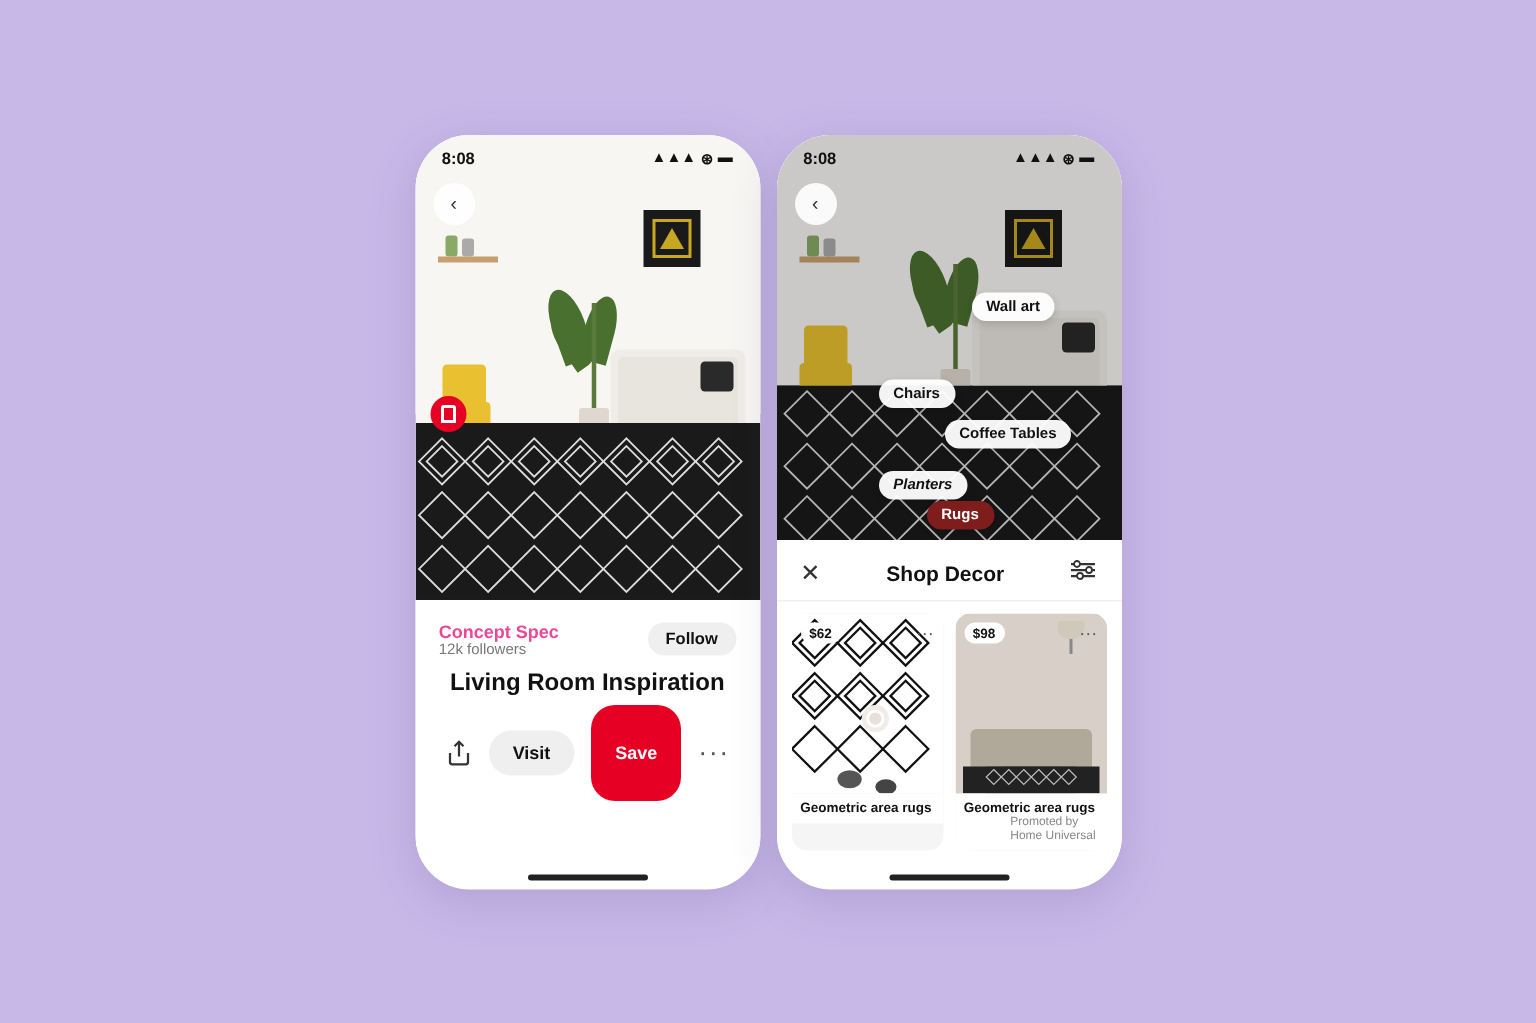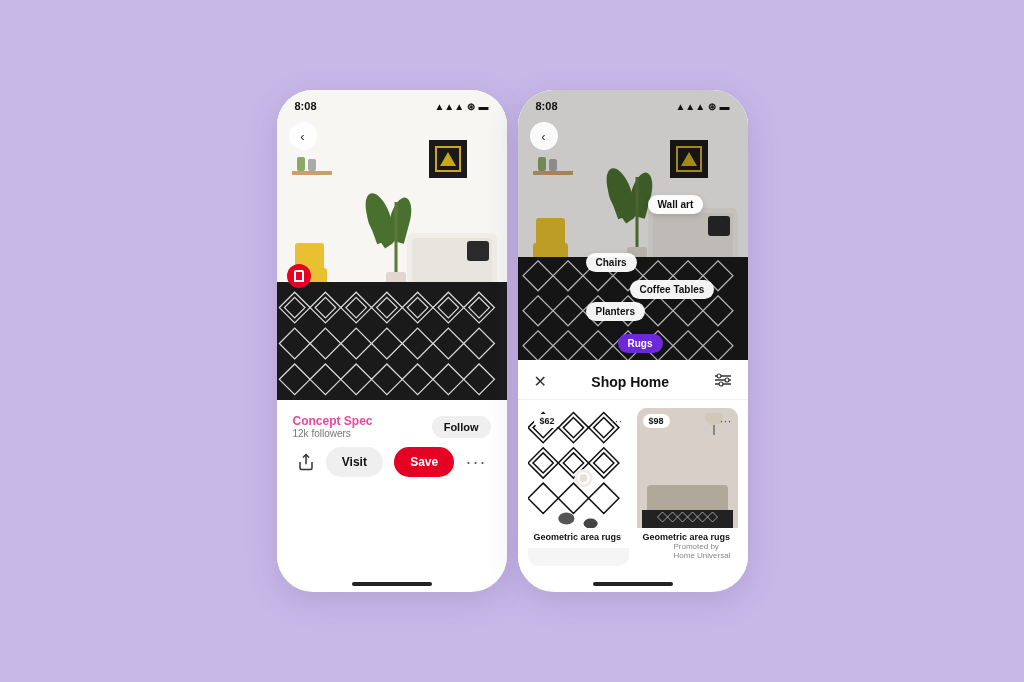--- a/index.html
+++ b/index.html
@@ -291,21 +291,21 @@
       padding: 8px 16px;
       font-size: 12px;
       font-weight: 600;
       color: #111;
       cursor: pointer;
     }
     .save-btn {
       background: #e60023;
       border: none;
       border-radius: 16px;
-      padding: 8px 16px;
+      padding: 25px 16px;
       font-size: 12px;
       font-weight: 600;
       color: #fff;
       cursor: pointer;
     }
     .dots-btn {
       font-size: 18px;
       color: #555;
       cursor: pointer;
       letter-spacing: 1px;
@@ -324,21 +324,21 @@
       border-radius: 16px;
       padding: 4px 10px;
       font-size: 10px;
       font-weight: 600;
       color: #111;
       box-shadow: 0 2px 6px rgba(0,0,0,0.15);
       cursor: pointer;
       white-space: nowrap;
     }
     .tag-bubble.active {
-      background: #6d28d9;
+      background: #7f1d1d;
       color: #fff;
     }
     .shop-panel {
       background: #fff;
       border-radius: 16px 16px 0 0;
       flex: 1;
       display: flex;
       flex-direction: column;
       overflow: hidden;
     }
@@ -578,20 +578,21 @@
     </div>
 
     <div class="phone-info">
       <div class="profile-row">
         <div>
           <div class="profile-name">Concept Spec</div>
           <div class="profile-followers">12k followers</div>
         </div>
         <button class="follow-btn">Follow</button>
       </div>
+      <div class="pin-title">Living Room Inspiration</div>
       <div class="action-row">
         <div class="action-btn">
           <svg width="18" height="18" viewBox="0 0 24 24" fill="none" stroke="#333" stroke-width="2">
             <path d="M4 12v8a2 2 0 002 2h12a2 2 0 002-2v-8"></path>
             <polyline points="16 6 12 2 8 6"></polyline>
             <line x1="12" y1="2" x2="12" y2="15"></line>
           </svg>
         </div>
         <button class="visit-btn">Visit</button>
         <button class="save-btn">Save</button>
@@ -675,28 +676,28 @@
 
       <div style="position:absolute;top:0;left:0;right:0;bottom:0;background:rgba(0,0,0,0.18);pointer-events:none;"></div>
 
       <div class="back-btn">
         <span>‹</span>
       </div>
 
       <div class="tag-bubble" style="top:105px;left:130px;">Wall art</div>
       <div class="tag-bubble" style="top:163px;left:68px;text-align:center;">Chairs</div>
       <div class="tag-bubble" style="top:190px;left:112px;">Coffee Tables</div>
-      <div class="tag-bubble" style="top:212px;left:68px;">Planters</div>
+      <div class="tag-bubble" style="top:224px;left:68px;font-style:italic;">Planters</div>
       <div class="tag-bubble active" style="top:244px;left:100px;">Rugs</div>
     </div>
 
     <div class="shop-panel">
       <div class="shop-header">
         <span class="close-icon">✕</span>
-        <span class="shop-title">Shop Home</span>
+        <span class="shop-title">Shop Decor</span>
         <span class="filter-icon">
           <svg width="18" height="14" viewBox="0 0 18 14">
             <line x1="1" y1="3" x2="17" y2="3" stroke="#333" stroke-width="1.5"></line>
             <line x1="1" y1="7" x2="17" y2="7" stroke="#333" stroke-width="1.5"></line>
             <line x1="1" y1="11" x2="17" y2="11" stroke="#333" stroke-width="1.5"></line>
             <circle cx="5" cy="3" r="2" fill="#fff" stroke="#333" stroke-width="1.2"></circle>
             <circle cx="13" cy="7" r="2" fill="#fff" stroke="#333" stroke-width="1.2"></circle>
             <circle cx="7" cy="11" r="2" fill="#fff" stroke="#333" stroke-width="1.2"></circle>
           </svg>
         </span>

